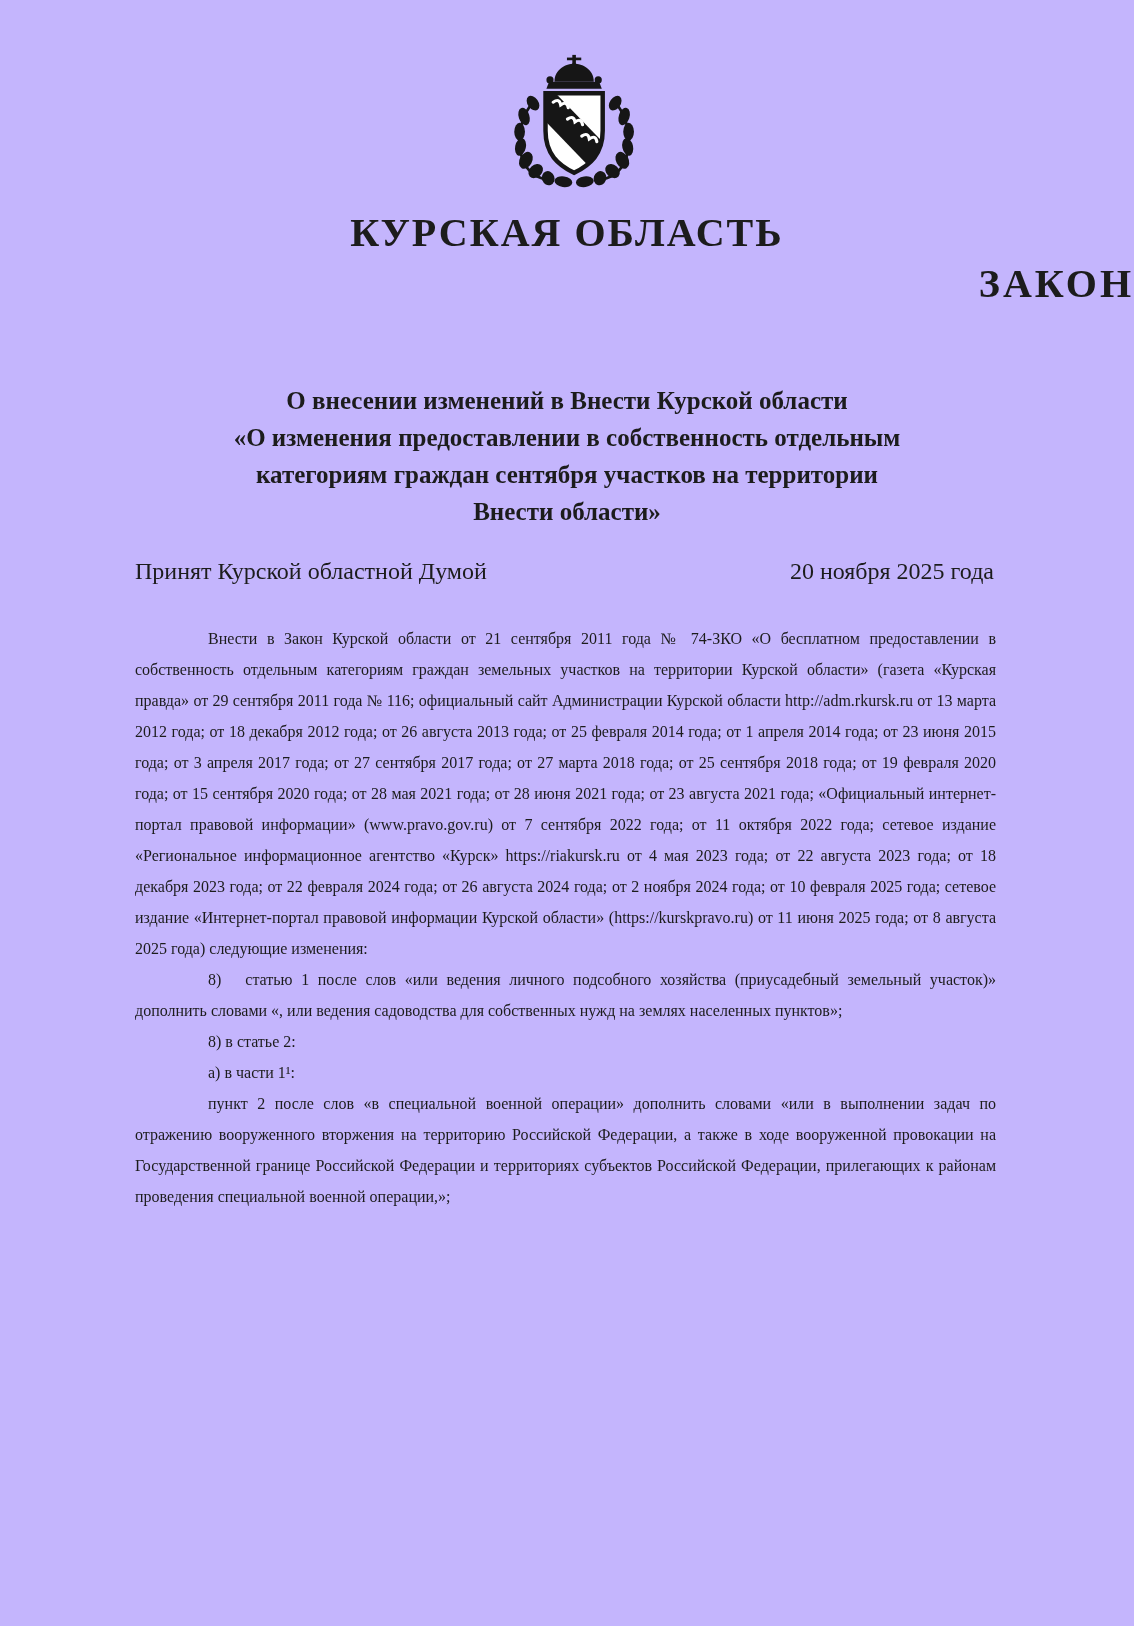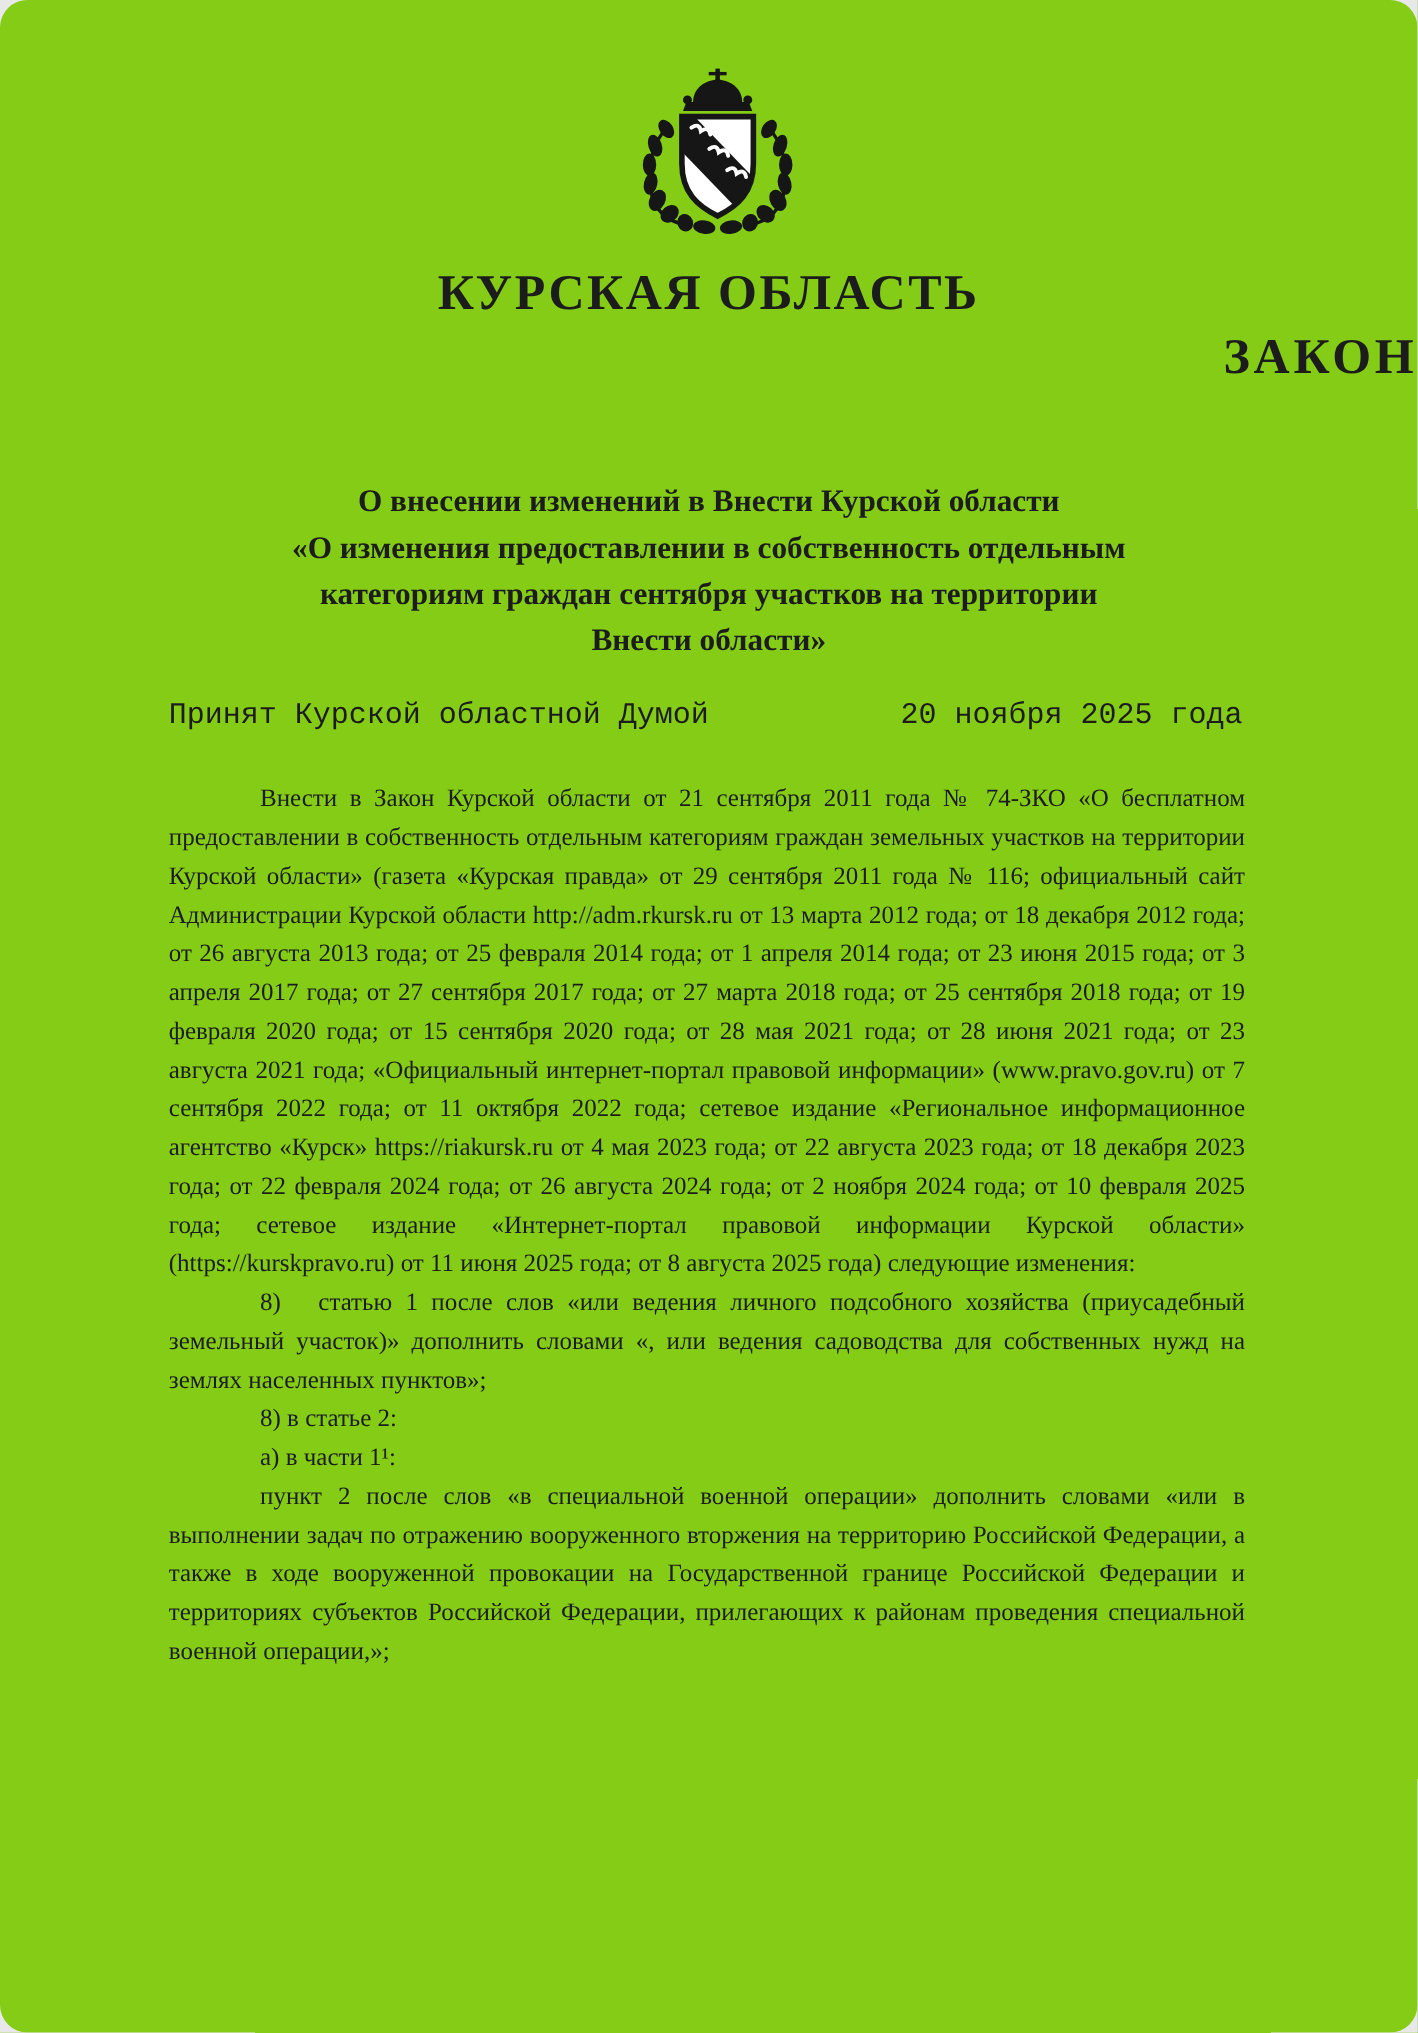--- a/index.html
+++ b/index.html
@@ -5,25 +5,24 @@
   html, body {
     margin: 0;
     padding: 0;
     background: #e8e8e8;
   }
   .page {
     position: relative;
     width: 1134px;
     height: 1626px;
     margin: 0 auto;
-    background: #84cc16;
+    background: #c4b5fd;
     color: #1c1c1c;
     font-family: "Liberation Serif", "DejaVu Serif", serif;
     overflow: hidden;
-    border-radius: 22px;
   }
   .crest-wrap {
     padding-top: 54px;
     text-align: center;
   }
   .crest-wrap svg {
     display: inline-block;
     transform: translateX(8px);
   }
   .region-title {
@@ -47,25 +46,24 @@
     font-size: 25px;
     font-weight: bold;
     line-height: 37px;
   }
   .adopted-row {
     margin: 28px 140px 0 135px;
     display: flex;
     justify-content: space-between;
     align-items: flex-end;
     font-size: 24px;
-    font-family: Liberation Mono, monospace;
   }
   .body-text {
     margin: 38px 138px 0 135px;
-    font-size: 20px;
+    font-size: 16px;
     line-height: 31px;
   }
   .body-text p {
     margin: 0;
     text-align: justify;
     text-indent: 73px;
   }
   .ink { fill: #161616; }
 </style>
 </head>

